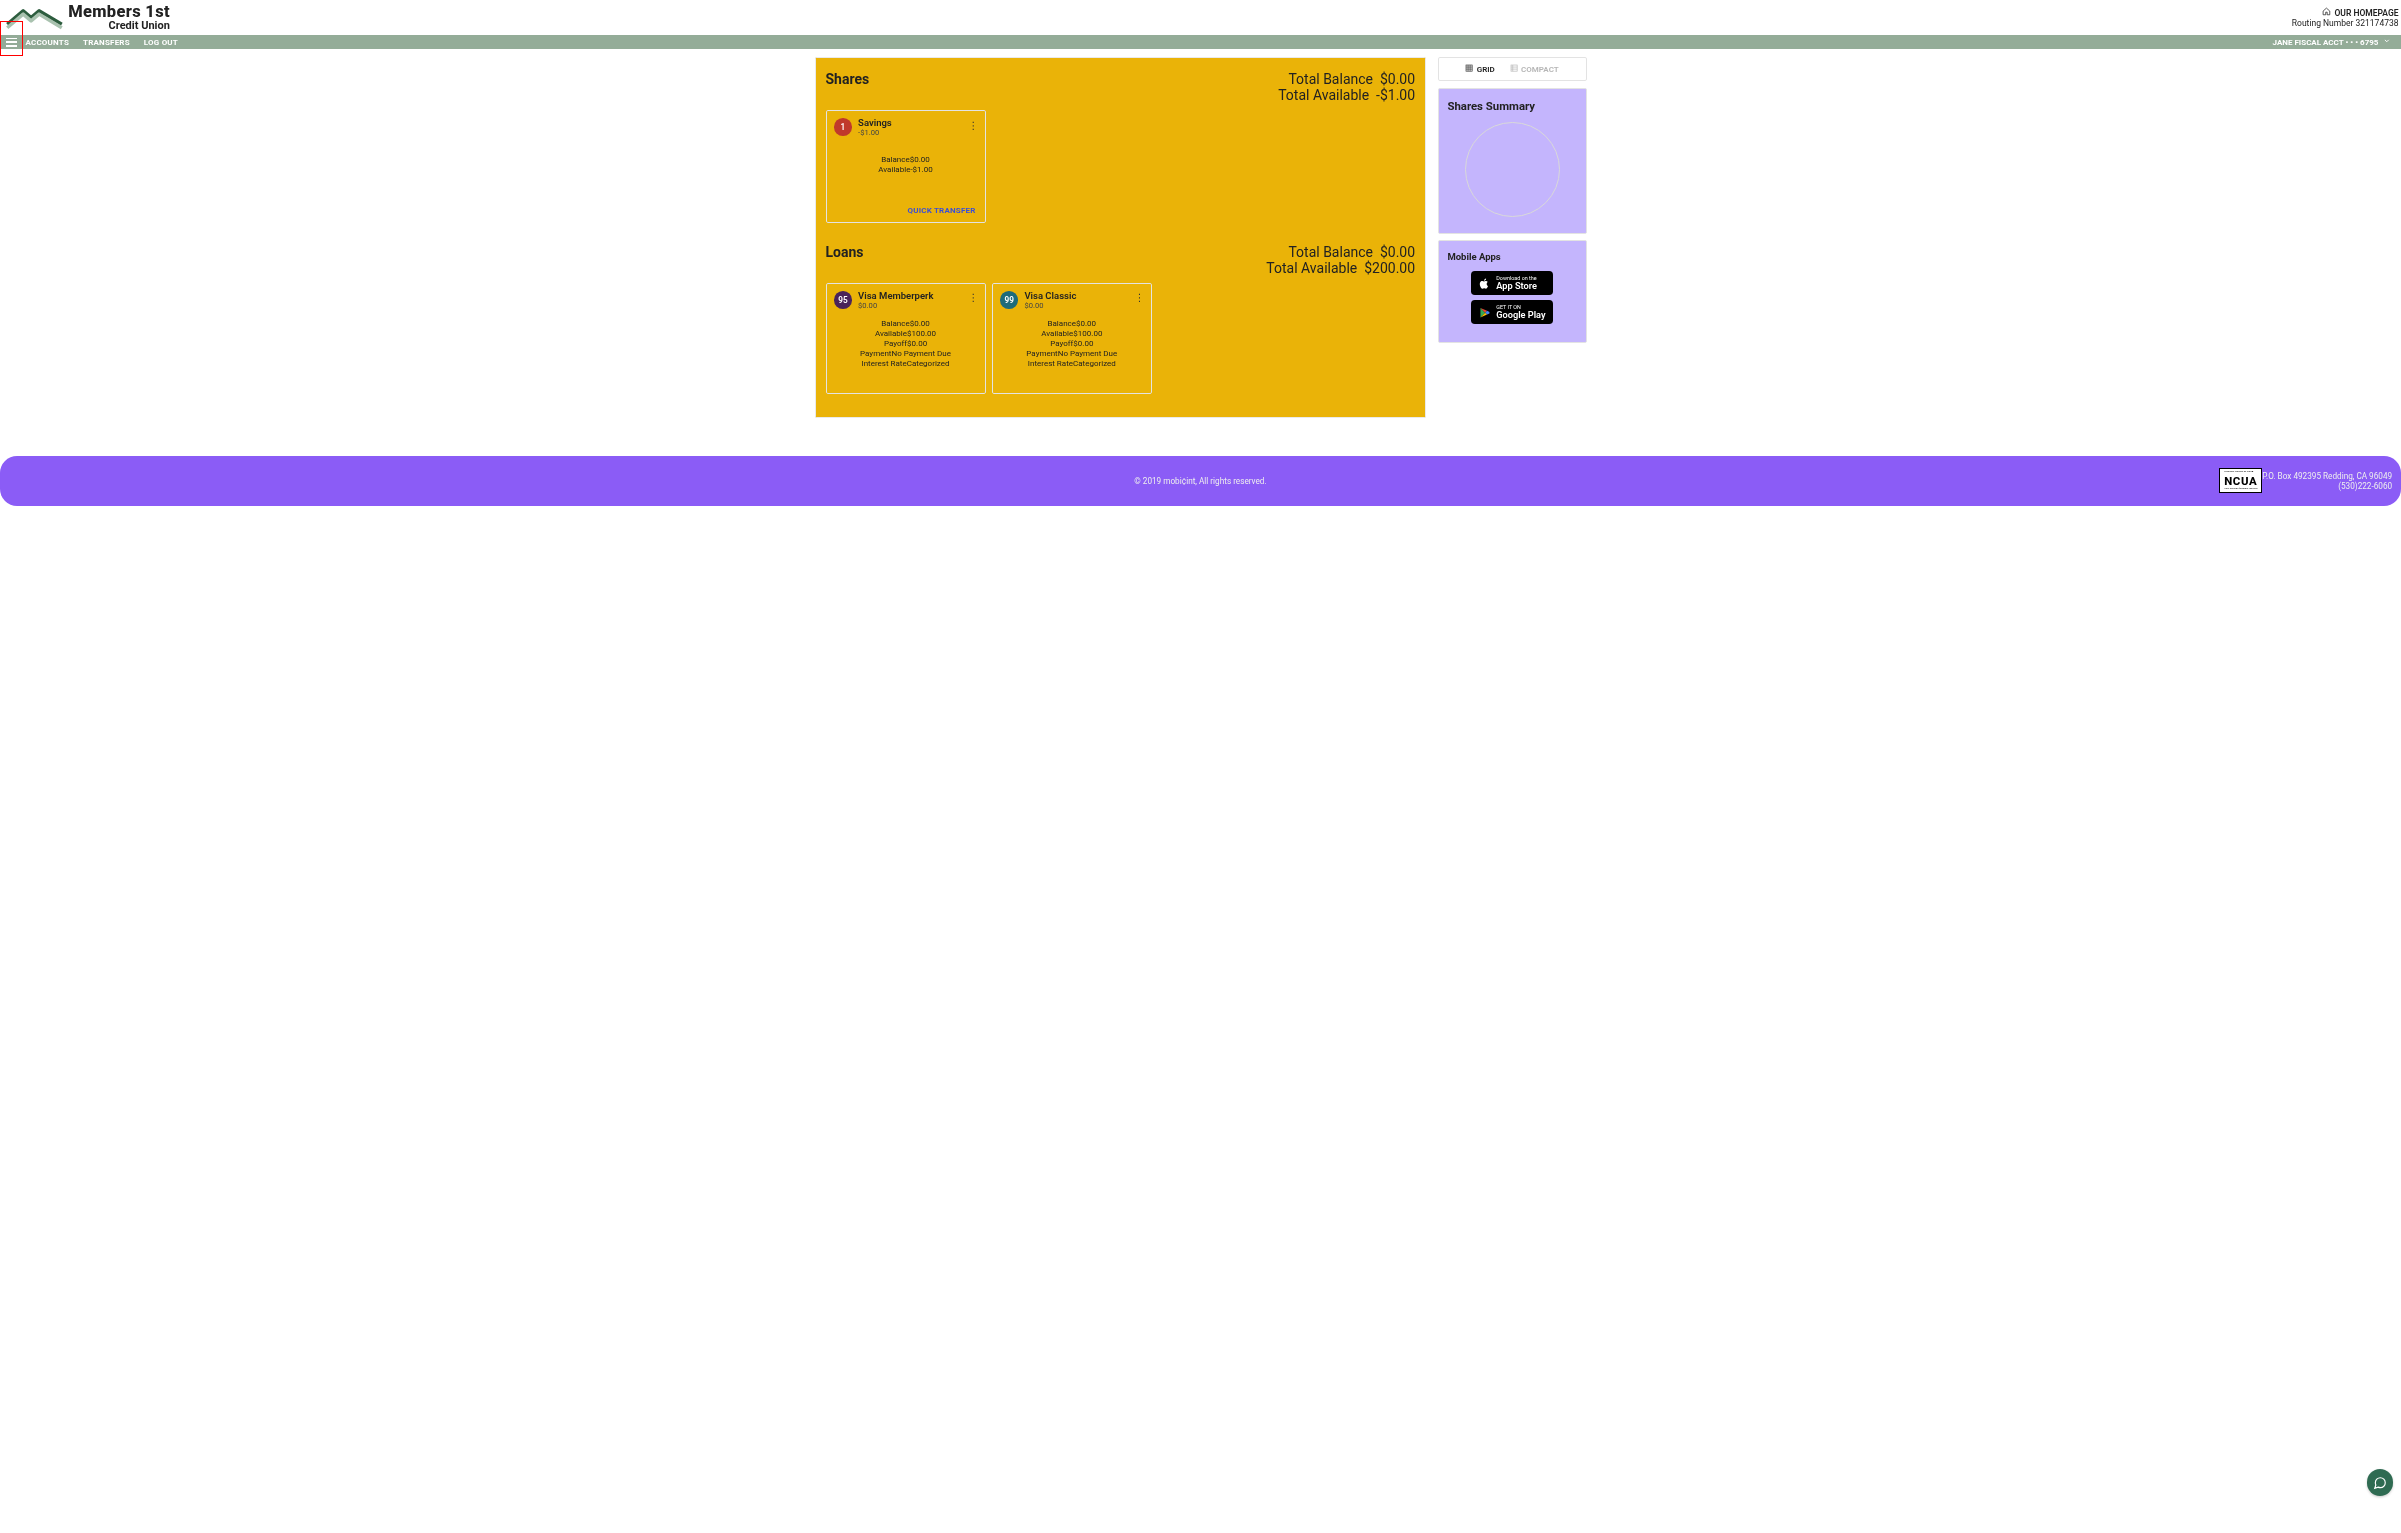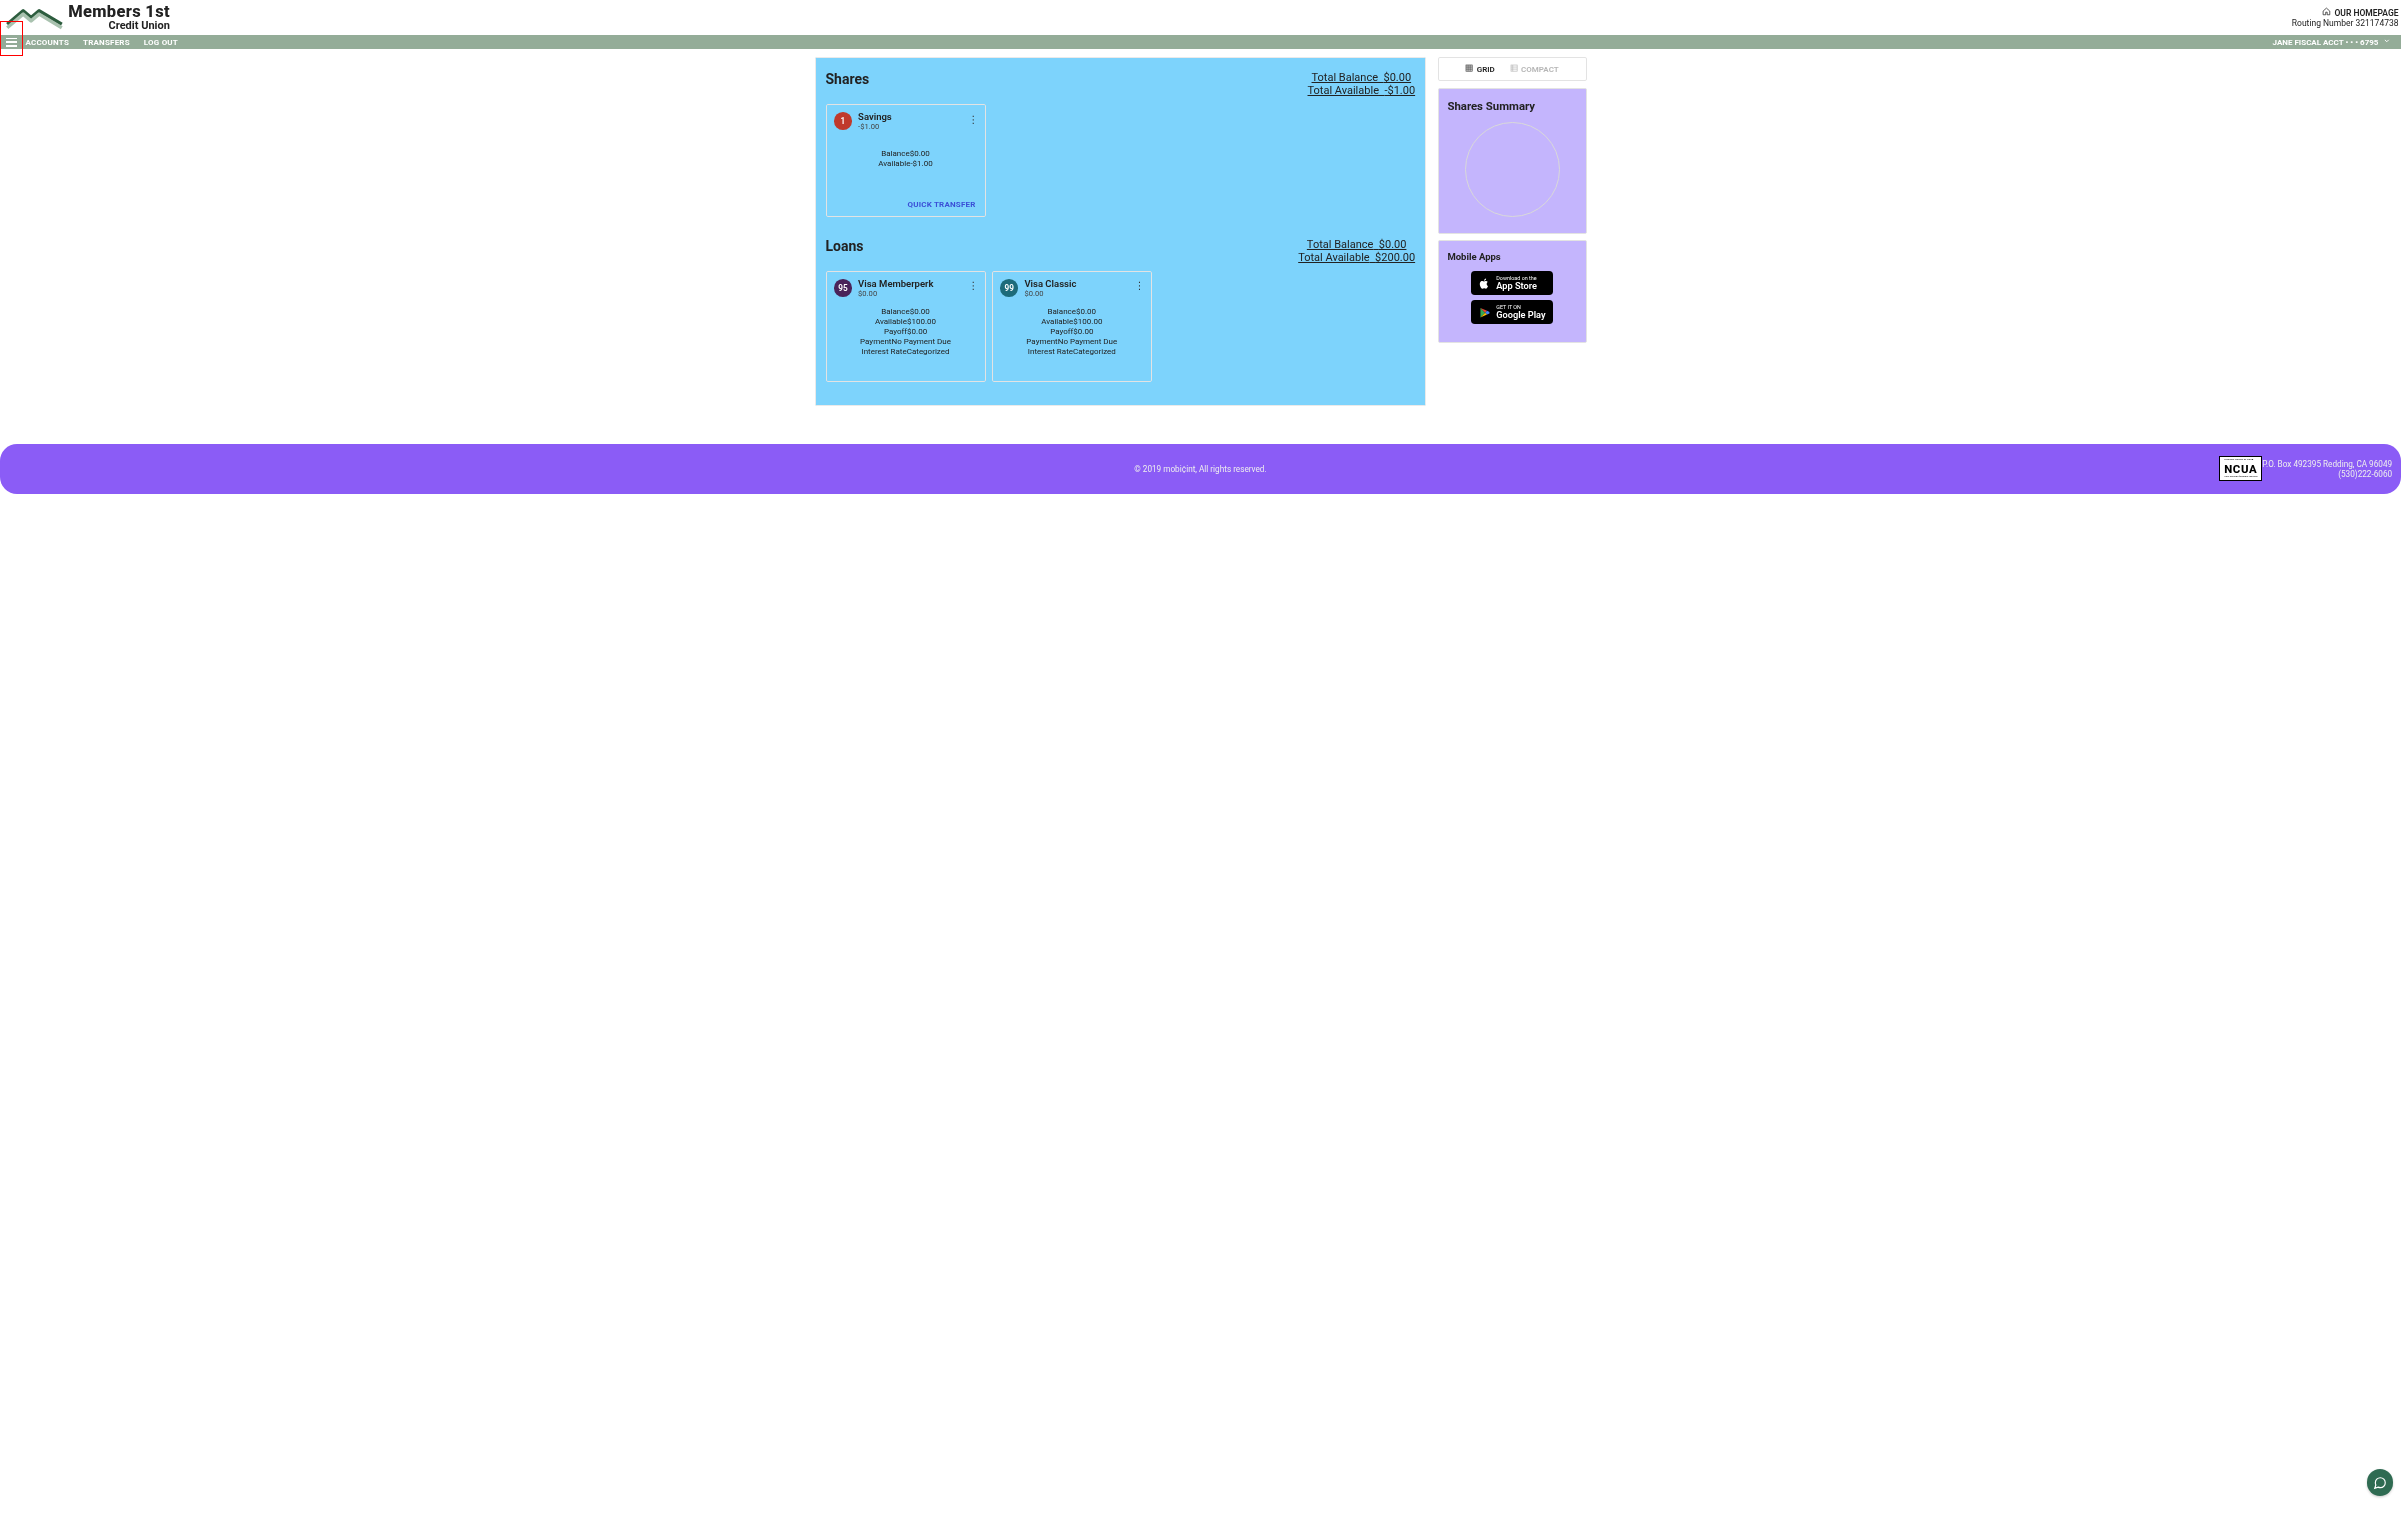--- a/index.html
+++ b/index.html
@@ -21,26 +21,26 @@
   .red-frame { position:absolute; left:0; top:-3.2px; width:23px; height:35px; border:1.3px solid #ff0000; pointer-events:none; }
   .hamburger { width:11.4px; height:8.9px; display:flex; flex-direction:column; justify-content:space-between; cursor:pointer; }
   .hamburger span { display:block; height:1.3px; background:#fff; }
   .nav-links { display:flex; gap:14px; margin-left:2.5px; }
   .nav-link { color:#fff; font-weight:700; font-size:8px; letter-spacing:0.2px; cursor:pointer; }
   .nav-spacer { flex:1; }
   .acct-select { color:#fff; font-weight:700; font-size:8px; display:flex; align-items:center; gap:5px; cursor:pointer; padding-right:5px; }
 
   
   .content { display:flex; gap:11.4px; padding:7.6px 0 38px; max-width:772px; margin:0 auto; }
-  .main-panel { flex:1; background:#7dd3fc; border:0.6px solid #eaeaea; border-radius:1.3px; padding:10px 10px 23px; margin-left:0; }
+  .main-panel { flex:1; background:#eab308; border:0.6px solid #eaeaea; border-radius:1.3px; padding:10px 10px 23px; margin-left:0; }
   .side-col { width:149px; display:flex; flex-direction:column; gap:6.3px; }
 
   .section-head { display:flex; align-items:flex-start; justify-content:space-between; margin: 3.8px 0 6.3px; }
   .section-title { font-size:14px; font-weight:700; }
-  .totals { text-align:center; font-size:11px;text-decoration:underline; }
+  .totals { text-align:right; font-size:14px; }
   .totals .row { white-space:nowrap; }
 
   .cards-row { display:flex; gap:6.3px; flex-wrap:wrap; }
   .acct-card { width:160px; border:0.6px solid #e3e3e3; border-radius:1.9px; padding:6.3px 7.6px 5px; position:relative; }
   .acct-card.shares { height:113px; }
   .acct-card.loans { height:111px; }
   .card-top { display:flex; align-items:center; gap:6.3px; }
   .badge { width:17.7px; height:17.7px; border-radius:50%; color:#fff; display:flex; align-items:center; justify-content:center; font-weight:600; font-size:8.2px; }
   .badge.red { background:#c0392b; }
   .badge.purple { background:#4a235a; }

